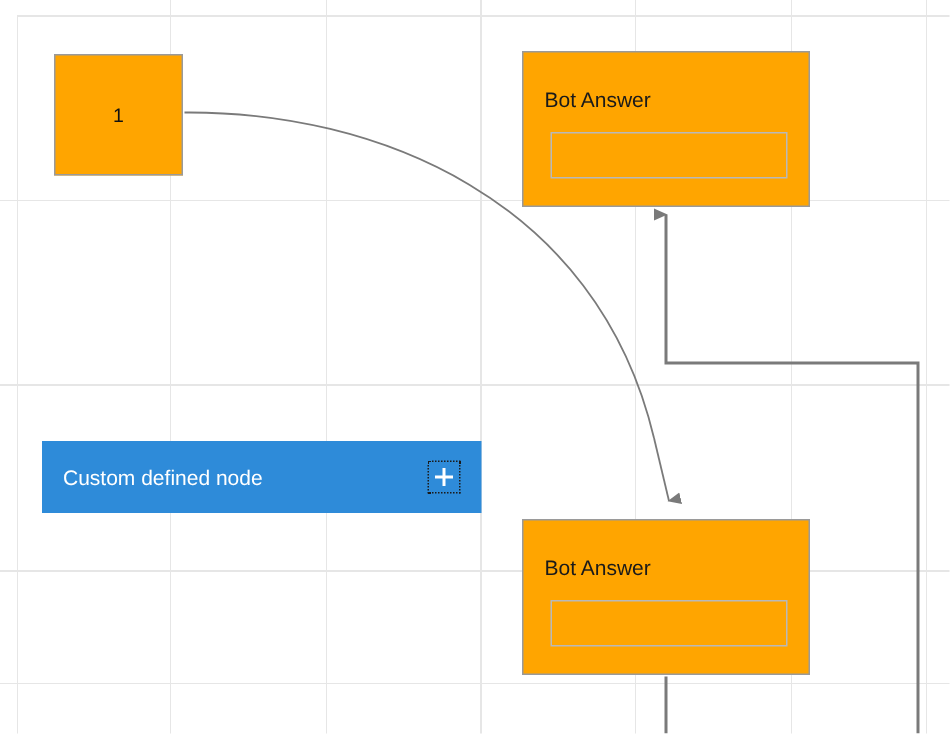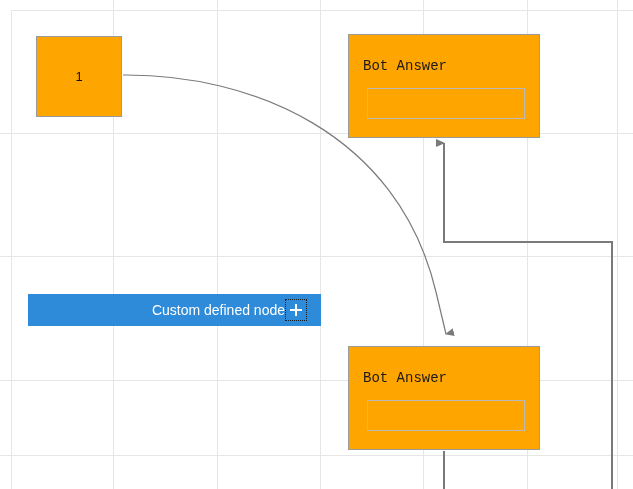--- a/index.html
+++ b/index.html
@@ -27,44 +27,42 @@
   .node-1{
     left:36px;top:36px;width:86px;height:81px;
     display:flex;align-items:center;justify-content:center;
   }
   .node-1-label{
     font-size:13px;color:#111111;line-height:1;
   }
   .node-bot{
     width:192px;height:104px;
     padding:0;
-    font-family:Liberation Mono, monospace;
   }
   .node-bot-top{left:348px;top:34px;}
   .node-bot-bottom{left:348px;top:346px;}
   .node-bot-title{
     position:absolute;left:14px;top:24px;
     font-size:14px;color:#1a1a1a;line-height:1;
     white-space:nowrap;
   }
   .node-bot-slot{
     position:absolute;left:18px;top:53px;
     width:158px;height:31px;
     box-sizing:border-box;
     border:1px solid #b9b9b9;
     background:transparent;
   }
   .palette-item{
     position:absolute;left:28px;top:294px;
-    width:293px;height:32px;
+    width:293px;height:48px;
     background:#2E8BD9;
     display:flex;align-items:center;
     box-sizing:border-box;
     padding:0 14px;
-    text-align:right;
   }
   .palette-label{
     color:#ffffff;font-size:14px;line-height:1;
     flex:1 1 auto;white-space:nowrap;
   }
   .palette-add{
     width:22px;height:22px;
     border:1px dotted #1b1b1b;
     box-sizing:border-box;
     position:relative;

